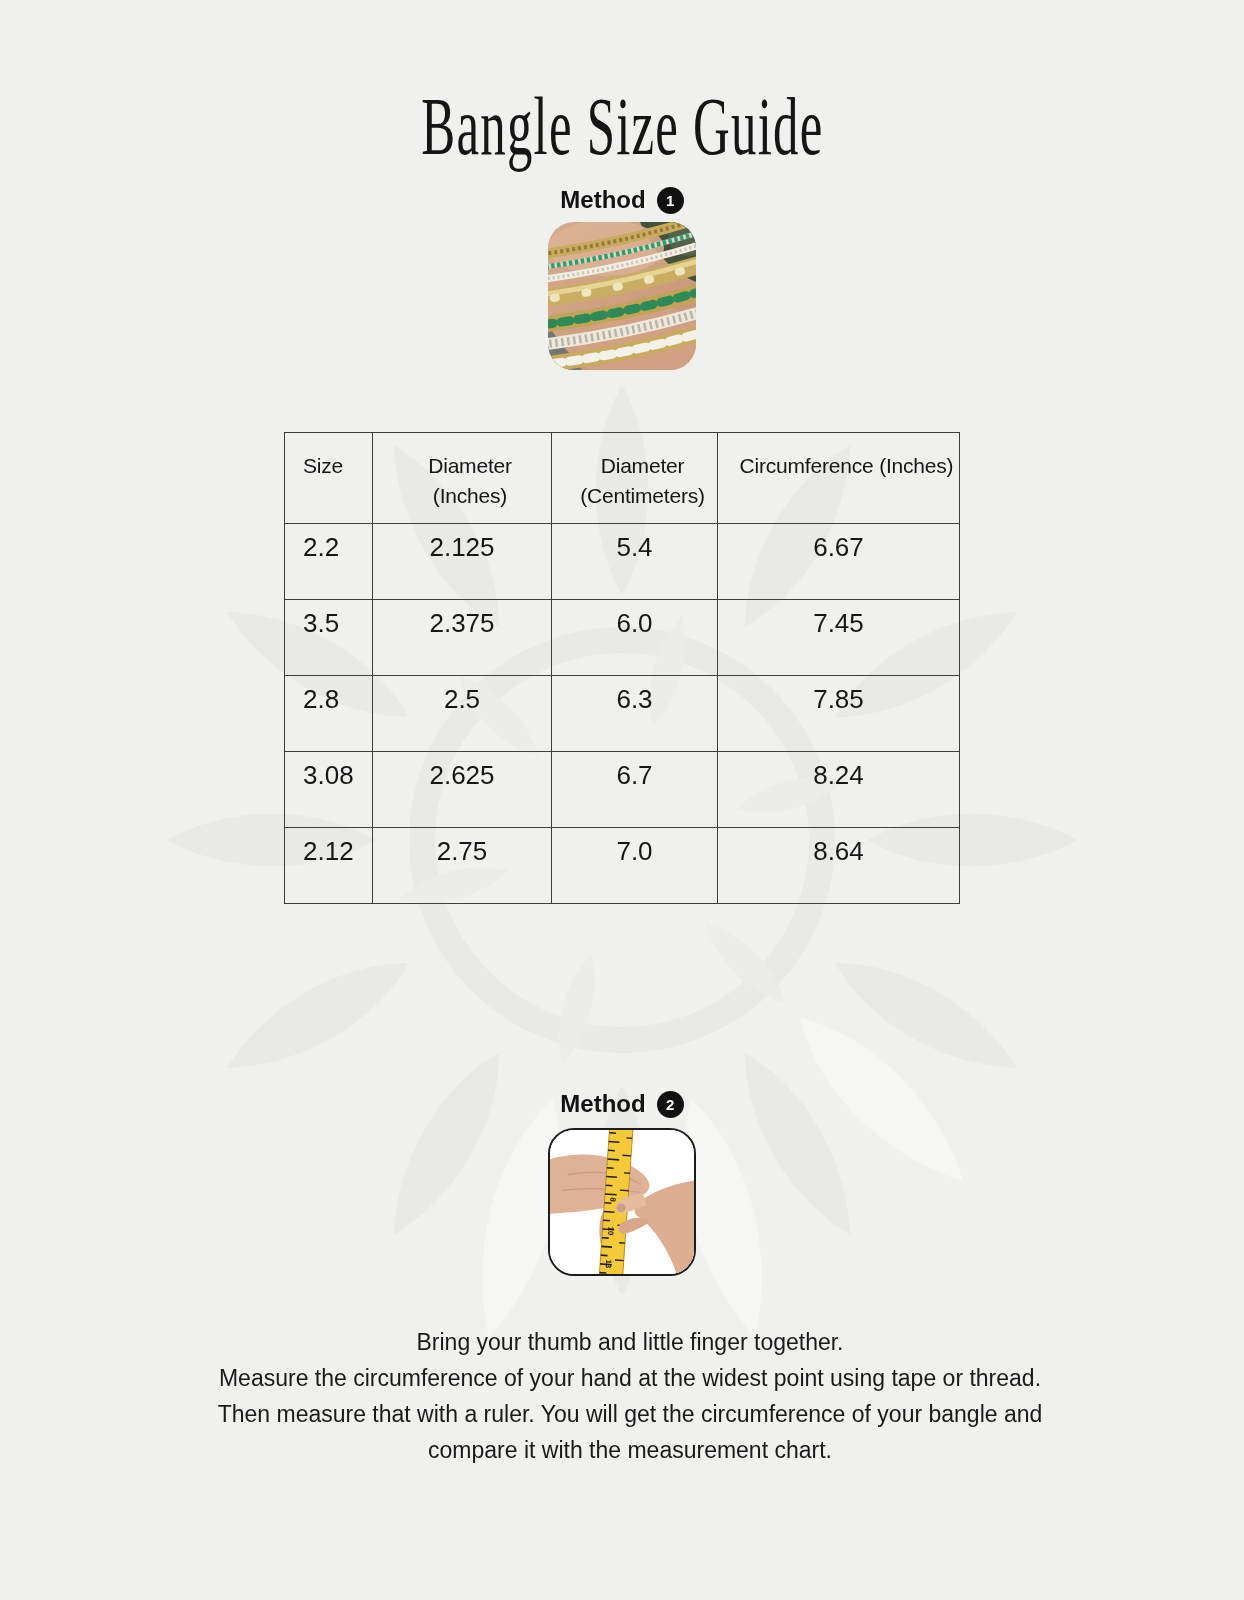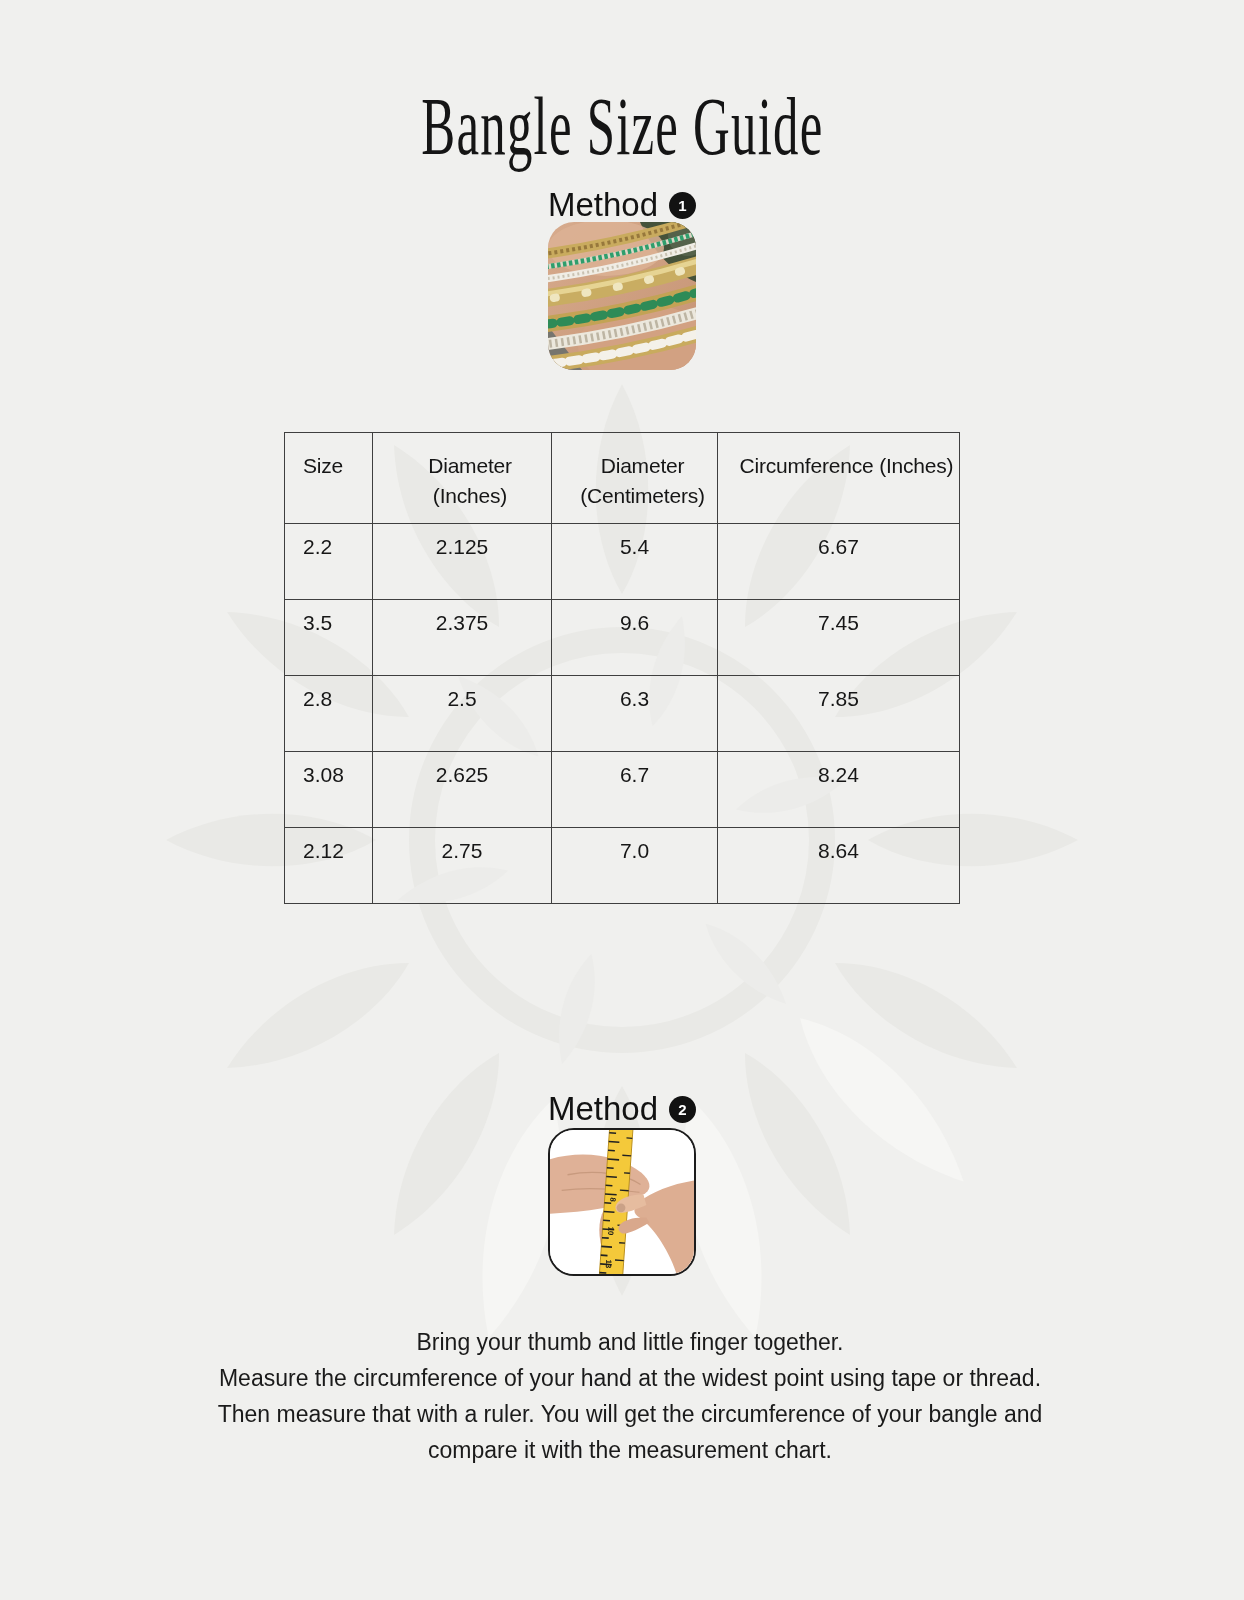--- a/index.html
+++ b/index.html
@@ -15,21 +15,21 @@
   .title span {
     display:inline-block; font-family:"Liberation Serif", serif; font-weight:400;
     font-size:82px; line-height:1.0; letter-spacing:2px; color:#151515;
     transform:scaleX(0.62); transform-origin:center top; white-space:nowrap;
   }
 
   .method-row {
     position:absolute; left:0; right:0; display:flex; justify-content:center;
     align-items:center; gap:11px;
   }
-  .method-row .method-label { font-size:33px; font-weight:400; color:#121212; }
+  .method-row .method-label { font-size:24px; font-weight:700; color:#121212; }
   .badge {
     width:27px; height:27px; border-radius:50%; background:#121212; color:#ffffff;
     display:flex; align-items:center; justify-content:center;
     font-size:15px; font-weight:700; line-height:1;
   }
   #method1-row { top:186px; }
   #method2-row { top:1090px; }
 
   .photo { position:absolute; left:548px; width:148px; height:148px; border-radius:26px; }
   #photo1 { top:222px; }
@@ -46,21 +46,21 @@
   .size-table col:nth-child(4){ width:242px; }
   .size-table th, .size-table td {
     border:1px solid #3f3f3f; font-weight:400; color:#161616;
     vertical-align:top; text-align:center;
   }
   .size-table th {
     height:91px; padding-top:18px; font-size:21px; line-height:30px; letter-spacing:-0.2px;padding-left:16px;
   }
   .size-table th:first-child, .size-table td:first-child { text-align:left; padding-left:18px; }
   .size-table th:nth-child(4) { white-space:nowrap; }
-  .size-table td { height:76px; padding-top:12px; font-size:21px; line-height:22px; }
+  .size-table td { height:76px; padding-top:12px; font-size:26px; line-height:22px; }
 
   .instructions { position:absolute; top:1324px; left:8px; width:100%; }
   .instructions p {
     margin:0; text-align:center; font-size:23px; line-height:36px; color:#1a1a1a;
   }
   .instructions p:nth-child(3) { max-width:880px; margin:0 auto; }
 </style>
 </head>
 <body>
 
@@ -165,21 +165,21 @@
     <tbody id="size-table-body">
         <tr>
           <td>2.2</td>
           <td>2.125</td>
           <td>5.4</td>
           <td>6.67</td>
         </tr>
         <tr>
           <td>3.5</td>
           <td>2.375</td>
-          <td>9.6</td>
+          <td>6.0</td>
           <td>7.45</td>
         </tr>
         <tr>
           <td>2.8</td>
           <td>2.5</td>
           <td>6.3</td>
           <td>7.85</td>
         </tr>
         <tr>
           <td>3.08</td>

